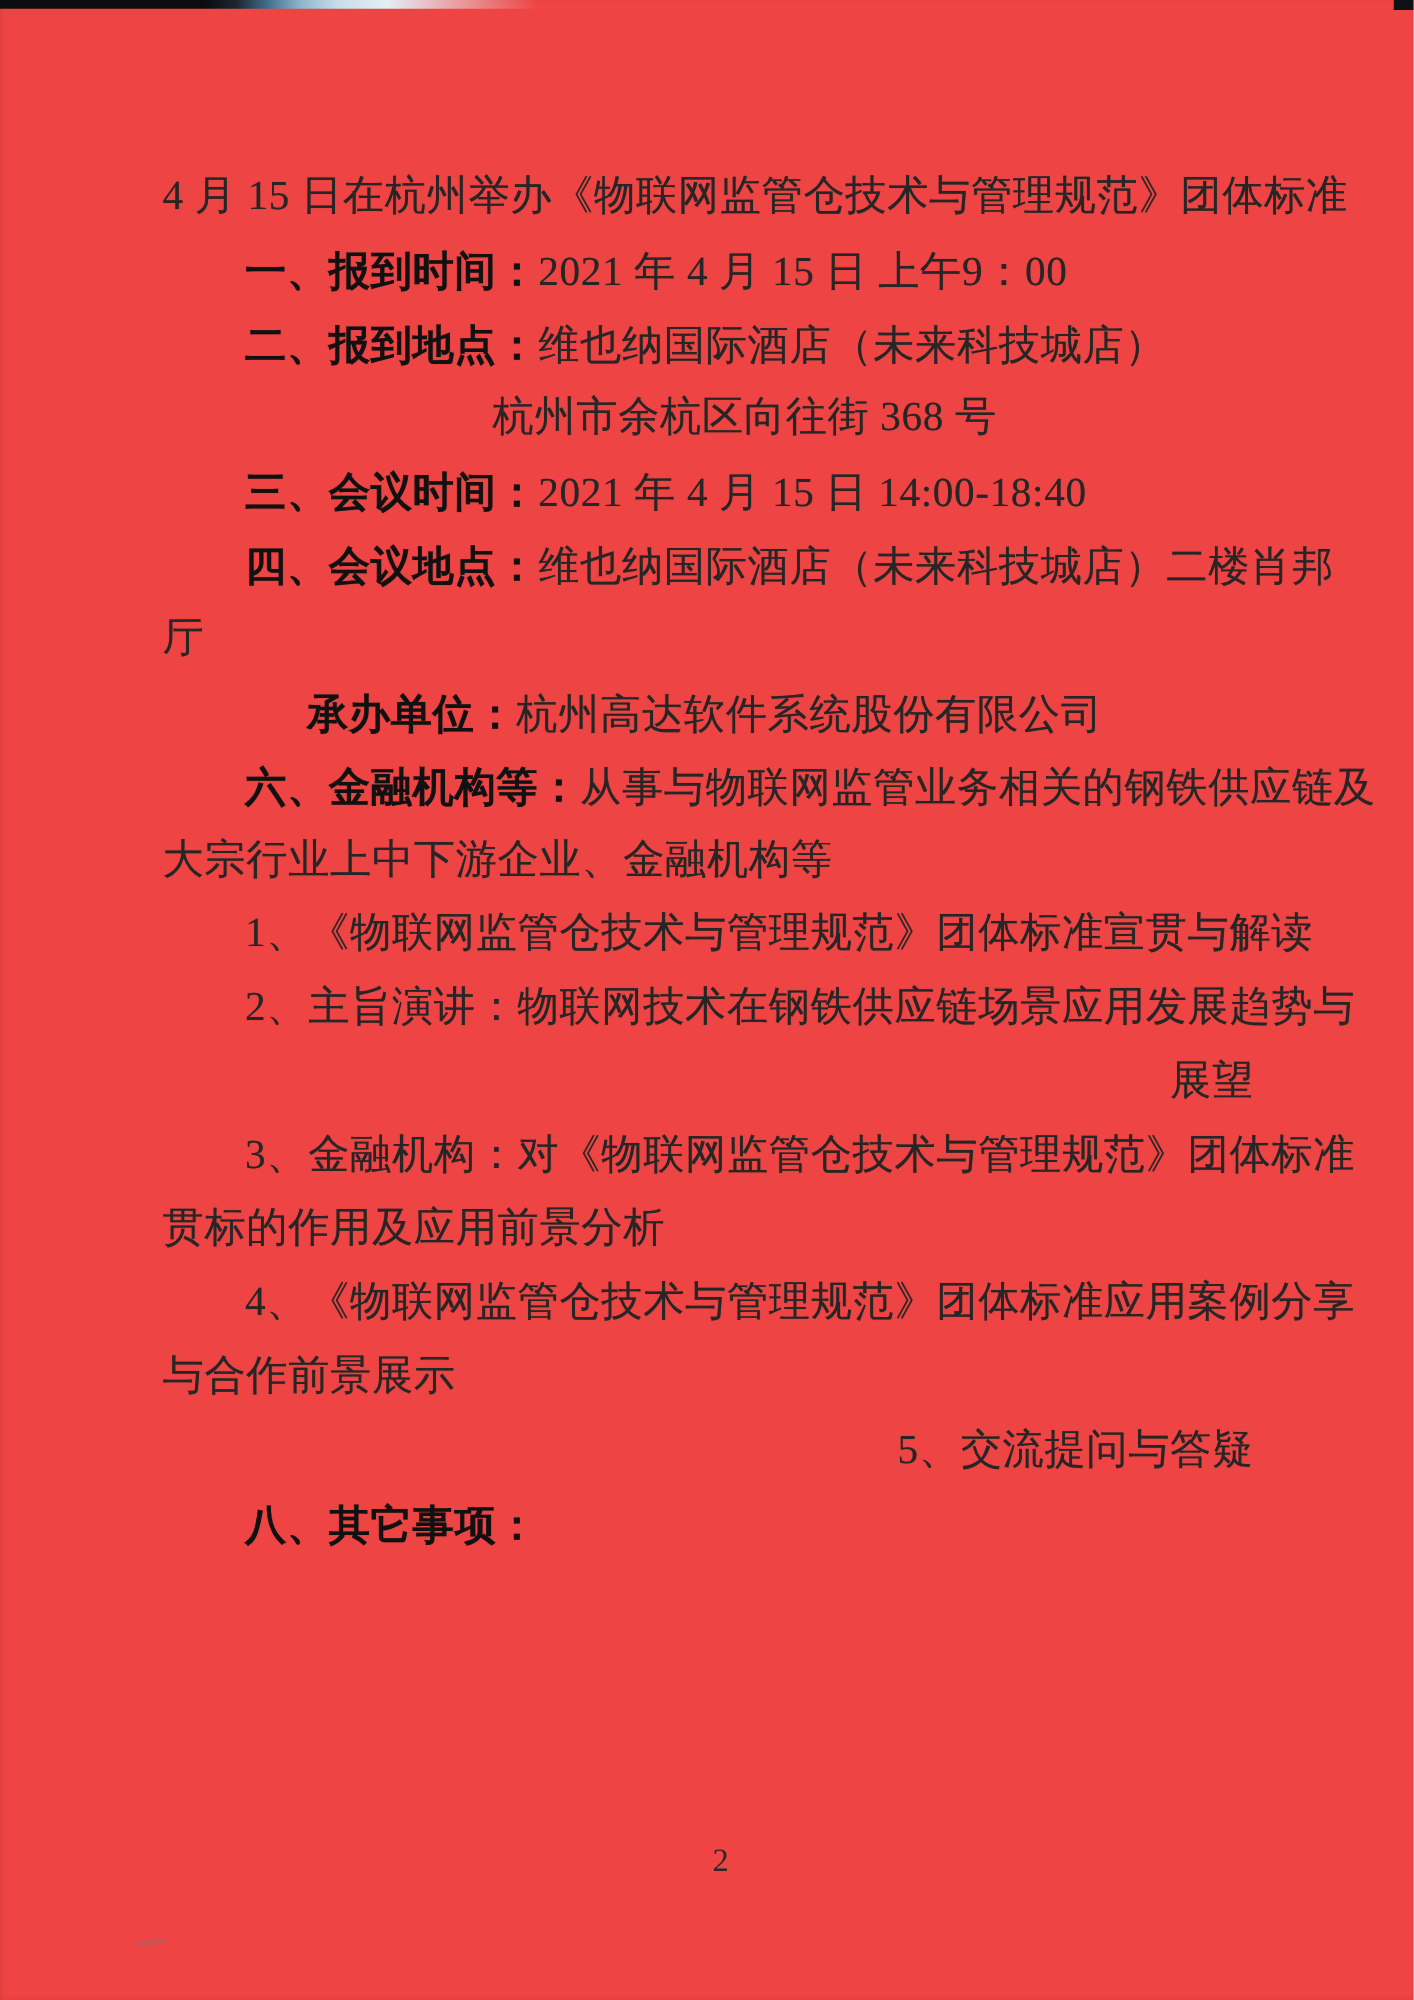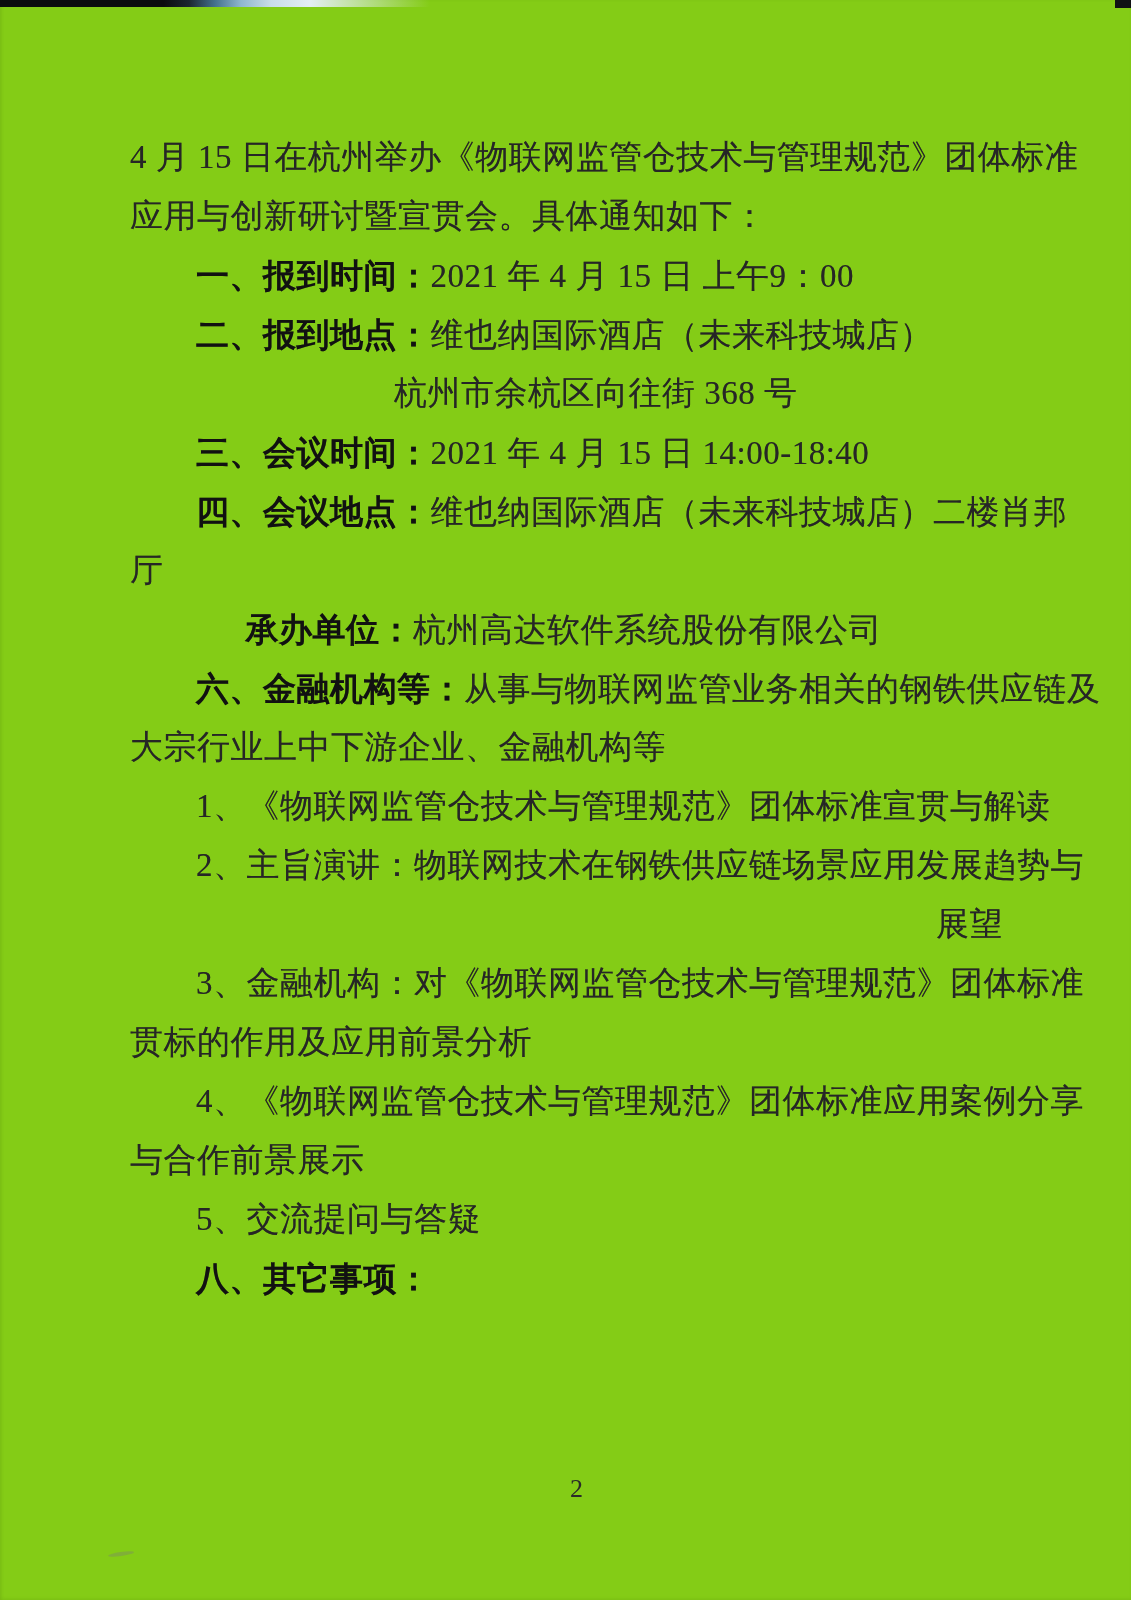--- a/index.html
+++ b/index.html
@@ -4,21 +4,21 @@
 <style>
   html, body {
     margin: 0;
     padding: 0;
     background: #ffffff;
   }
   .page {
     position: relative;
     width: 1131px;
     height: 1600px;
-    background: #84cc16;
+    background: #ef4444;
     overflow: hidden;
     box-shadow: inset 2px 0 3px rgba(0,0,0,0.06), inset 0 -2px 3px rgba(0,0,0,0.03);
     font-family: "Liberation Serif", "DejaVu Serif", serif;
   }
   
   .artifact-strip {
     position: absolute;
     top: 0; left: 0;
     width: 430px; height: 7px;
     background: linear-gradient(to right,
@@ -79,36 +79,35 @@
 </style>
 </head>
 <body>
 
 <div class="page">
   <div class="artifact-strip"></div>
   <div class="artifact-corner"></div>
 
   <div class="doc" id="doc-body">
       <div class="line" style="padding-left: 0px;"><span class="txt">4 月 15 日在杭州举办《物联网监管仓技术与管理规范》团体标准</span></div>
-      <div class="line" style="padding-left: 0px;"><span class="txt">应用与创新研讨暨宣贯会。具体通知如下：</span></div>
       <div class="line" style="padding-left: 66px;"><span class="lbl">一、报到时间：</span><span class="txt">2021 年 4 月 15 日  上午9：00</span></div>
       <div class="line" style="padding-left: 66px;"><span class="lbl">二、报到地点：</span><span class="txt">维也纳国际酒店（未来科技城店）</span></div>
       <div class="line" style="padding-left: 264px;"><span class="txt">杭州市余杭区向往街 368 号</span></div>
       <div class="line" style="padding-left: 66px;"><span class="lbl">三、会议时间：</span><span class="txt">2021 年 4 月 15 日  14:00-18:40</span></div>
       <div class="line" style="padding-left: 66px; text-align: right;"><span class="lbl">四、会议地点：</span><span class="txt">维也纳国际酒店（未来科技城店）二楼肖邦</span></div>
       <div class="line" style="padding-left: 0px;"><span class="txt">厅</span></div>
       <div class="line" style="padding-left: 115.5px;"><span class="lbl">承办单位：</span><span class="txt">杭州高达软件系统股份有限公司</span></div>
       <div class="line" style="padding-left: 66px;"><span class="lbl">六、金融机构等：</span><span class="txt">从事与物联网监管业务相关的钢铁供应链及</span></div>
       <div class="line" style="padding-left: 0px;"><span class="txt">大宗行业上中下游企业、金融机构等</span></div>
       <div class="line" style="padding-left: 66px;"><span class="txt">1、《物联网监管仓技术与管理规范》团体标准宣贯与解读</span></div>
       <div class="line" style="padding-left: 66px;"><span class="txt">2、主旨演讲：物联网技术在钢铁供应链场景应用发展趋势与</span></div>
       <div class="line" style="padding-left: 0px; text-align: right;"><span class="txt">展望</span></div>
       <div class="line" style="padding-left: 66px;"><span class="txt">3、金融机构：对《物联网监管仓技术与管理规范》团体标准</span></div>
       <div class="line" style="padding-left: 0px;"><span class="txt">贯标的作用及应用前景分析</span></div>
       <div class="line" style="padding-left: 66px;"><span class="txt">4、《物联网监管仓技术与管理规范》团体标准应用案例分享</span></div>
       <div class="line" style="padding-left: 0px;"><span class="txt">与合作前景展示</span></div>
-      <div class="line" style="padding-left: 66px;"><span class="txt">5、交流提问与答疑</span></div>
+      <div class="line" style="padding-left: 66px; text-align: right;"><span class="txt">5、交流提问与答疑</span></div>
       <div class="line" style="padding-left: 66px;"><span class="lbl">八、其它事项：</span></div>
     </div>
 
   <div class="pageno">2</div>
   <div class="artifact-smudge"></div>
 </div>
 
 </body></html>

